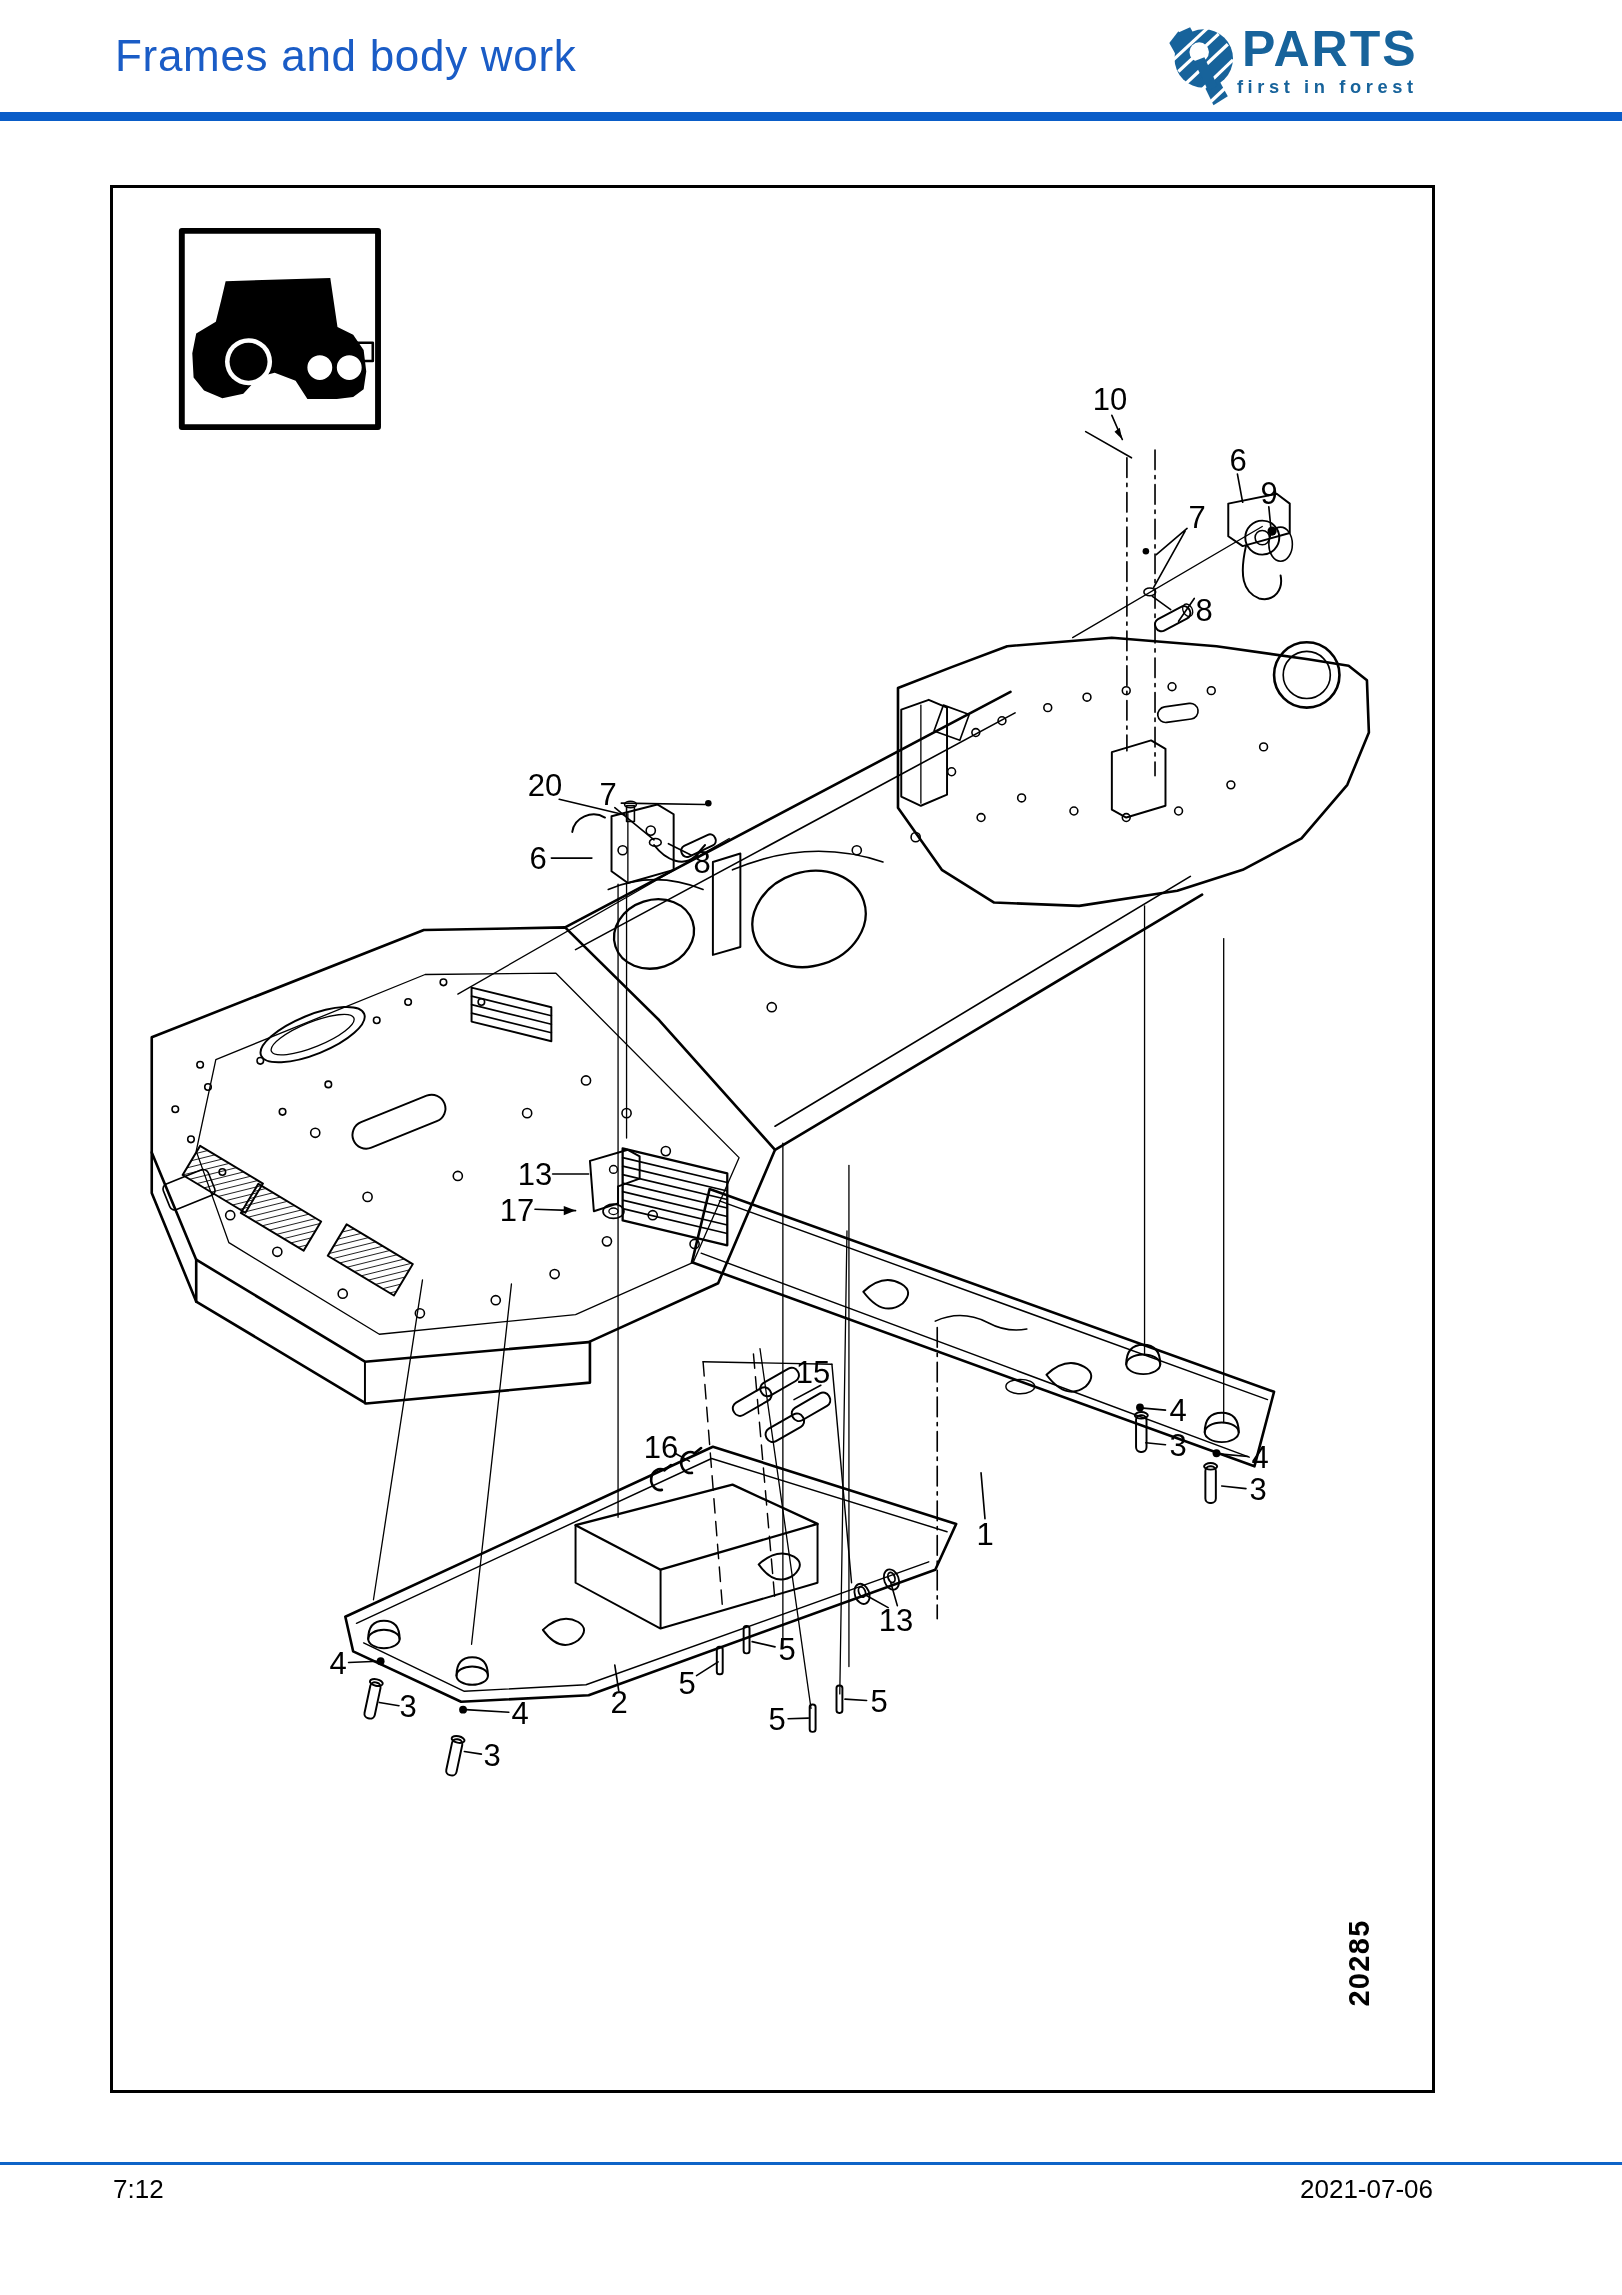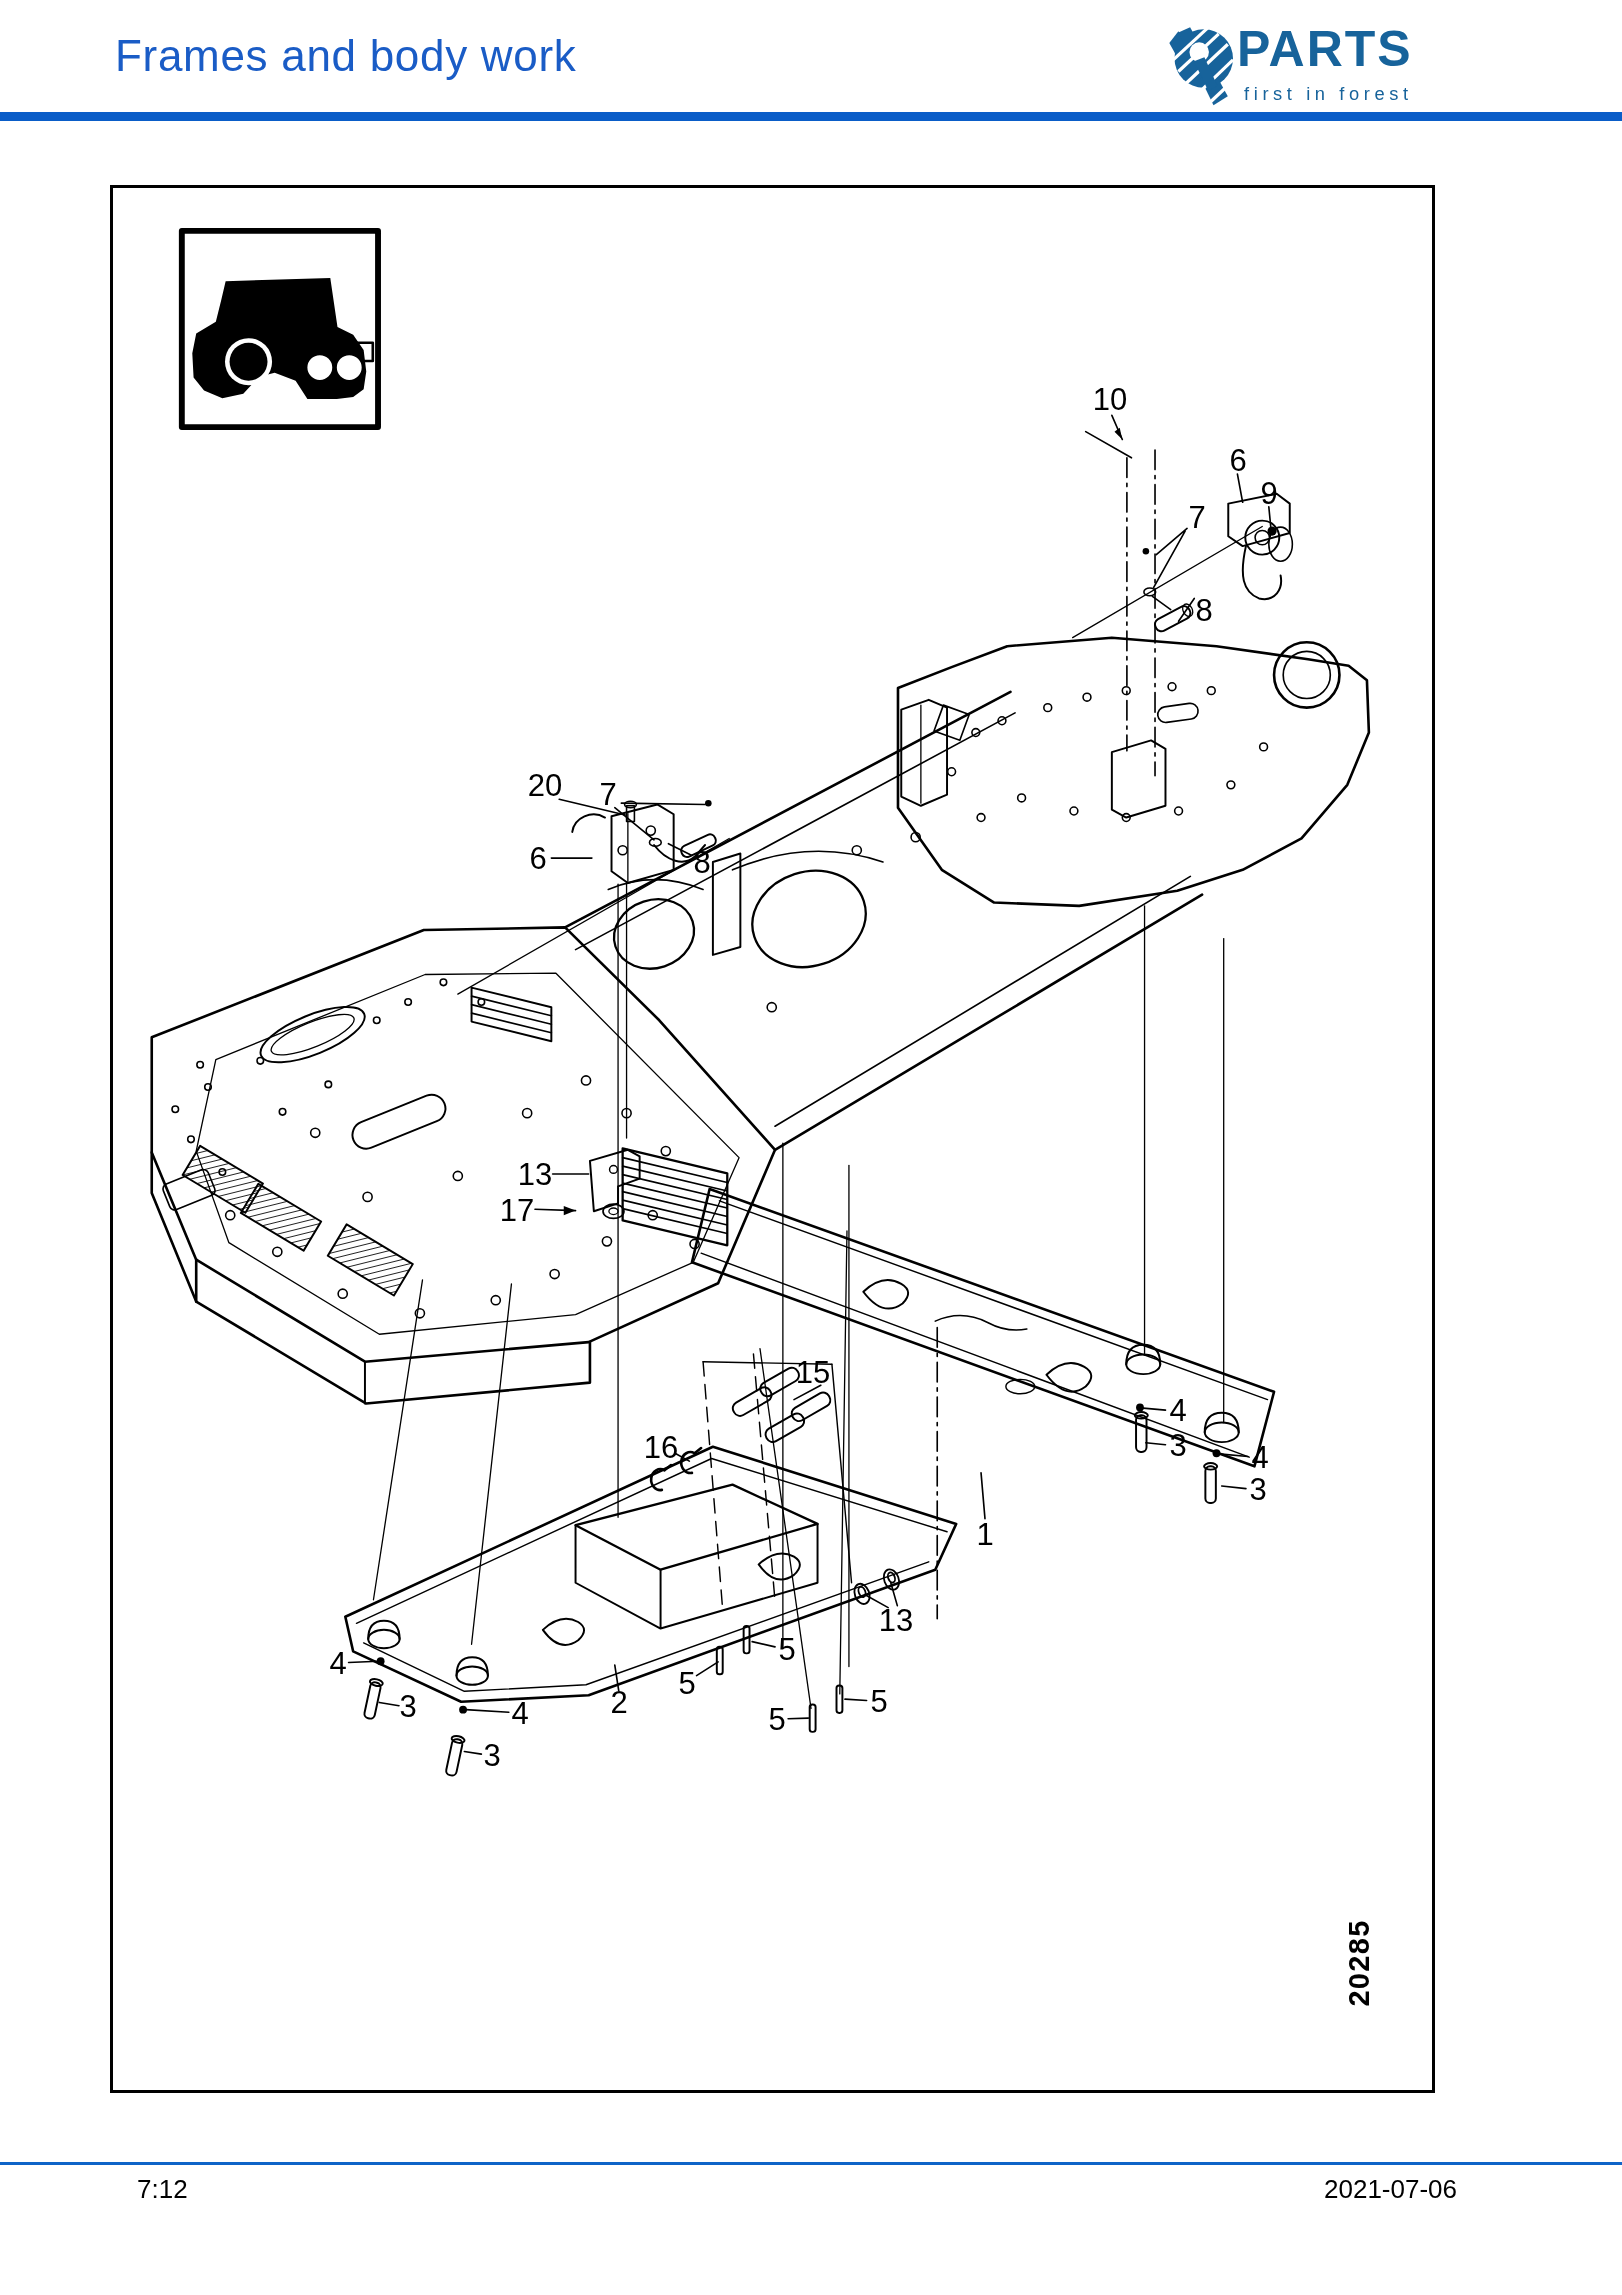--- a/index.html
+++ b/index.html
@@ -6,32 +6,32 @@
   .page{position:relative;width:1622px;height:2282px;background:#ffffff;overflow:hidden;
         font-family:"Liberation Sans","DejaVu Sans",sans-serif;}
   
   .page-title{position:absolute;left:115px;top:31px;font-size:44px;font-weight:400;
               color:#1a5cc6;letter-spacing:0.7px;white-space:nowrap;}
   .header-bar{position:absolute;left:0;top:112px;width:1622px;height:8.5px;background:#0a5dc8;}
   .logo{position:absolute;left:1168px;top:26px;width:366px;height:85px;}
   .logo-inner{display:flex;align-items:flex-start;}
   .logo-text-col{display:flex;flex-direction:column;align-items:flex-end;margin-left:3.9px;}
   .logo-brand{font-size:50px;font-weight:700;color:#17639b;letter-spacing:2px;line-height:0.95;}
-  .logo-tagline{font-size:18.3px;font-weight:400;color:#17639b;letter-spacing:4.6px;margin-top:9px;}
+  .logo-tagline{font-size:18.3px;font-weight:700;color:#17639b;letter-spacing:4.6px;margin-top:2px;}
   
   .figure-box{position:absolute;left:110px;top:185px;width:1325px;height:1908px;
               border:3.9px solid #000;box-sizing:border-box;background:#fff;}
   .diagram-svg{position:absolute;left:0;top:0;width:1622px;height:2295px;}
   .callout{position:absolute;transform:translate(-50%,-50%);font-size:31px;font-weight:400;
            color:#000;line-height:1;white-space:nowrap;}
   .figure-number{position:absolute;left:1359px;top:1963px;transform:translate(-50%,-50%) rotate(-90deg);
            font-size:29px;font-weight:700;color:#000;letter-spacing:1.3px;white-space:nowrap;}
   
   .footer-line{position:absolute;left:0;top:2162px;width:1622px;height:3.3px;background:#0f64c8;}
-  .footer-text{position:absolute;top:2174px;font-size:26px;color:#000;white-space:nowrap;margin-left:24px;}
+  .footer-text{position:absolute;top:2174px;font-size:26px;color:#000;white-space:nowrap;}
   .footer-pageref{left:113px;}
   .footer-catalogue{left:241px;}
   .footer-date{left:1300px;}
 </style>
 </head>
 <body>
 
 <div class="page">
 
   <div class="page-title">Frames and body work</div>

